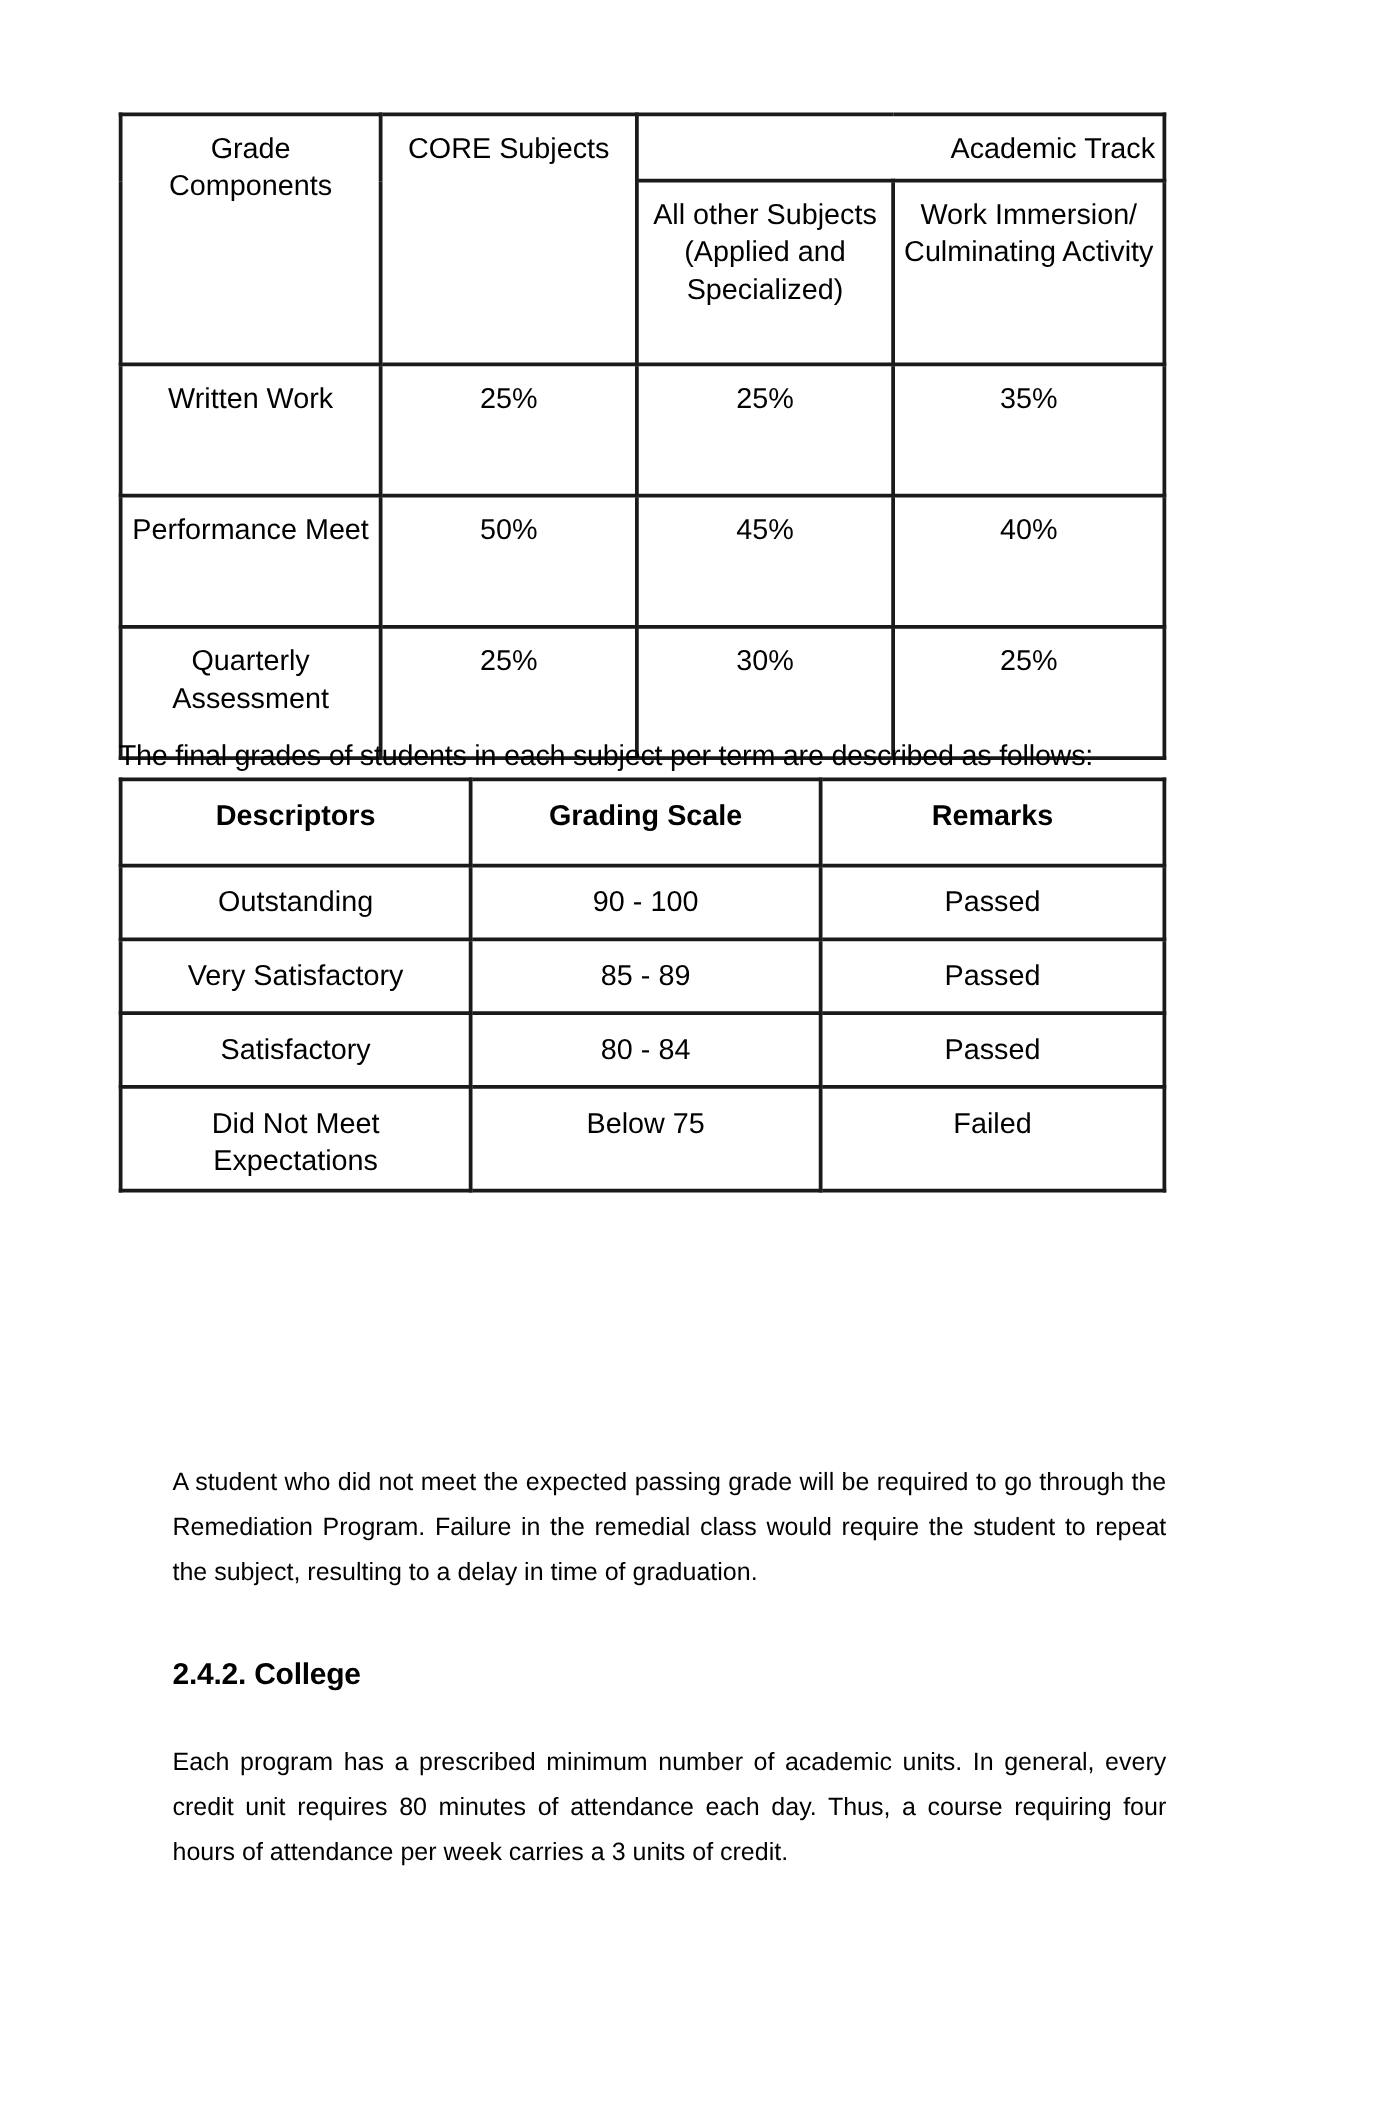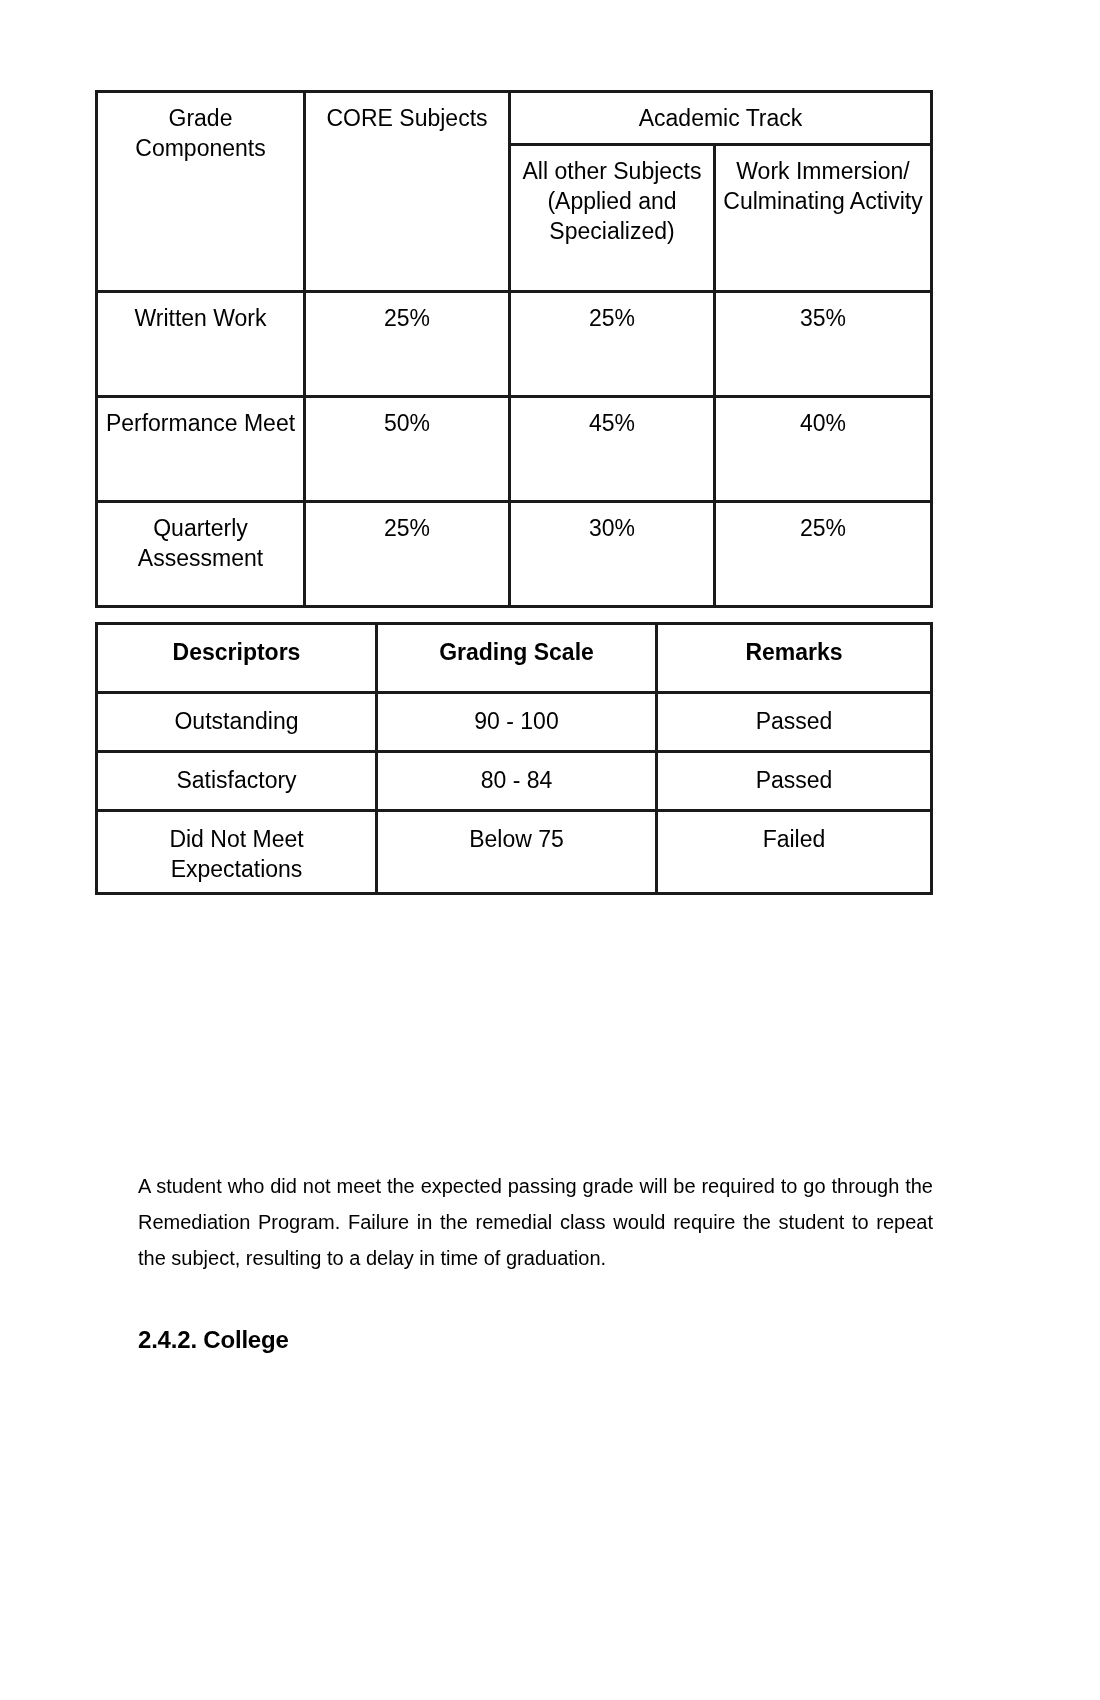--- a/index.html
+++ b/index.html
@@ -122,21 +122,21 @@
     <colgroup>
       <col class="gt-col1">
         <col class="gt-col2">
         <col class="gt-col3">
         <col class="gt-col4">
     </colgroup>
     <tbody>
       <tr>
         <td rowspan="2" style="vertical-align:top;">Grade Components</td>
         <td rowspan="2" style="vertical-align:top;">CORE Subjects</td>
-        <td colspan="2" style="height:34px;">Academic Track</td>
+        <td colspan="2" style="height:34px;text-align:right;">Academic Track</td>
       </tr>
       <tr>
         <td style="height:128px;">All other Subjects (Applied and Specialized)</td>
         <td style="height:128px;">Work Immersion/ Culminating Activity</td>
       </tr>
 
       <tr class="row-tall">
         <td>Written Work</td>
         <td>25%</td>
         <td>25%</td>
@@ -152,40 +152,46 @@
 
       <tr class="row-tall3">
         <td>Quarterly Assessment</td>
         <td>25%</td>
         <td>30%</td>
         <td>25%</td>
       </tr>
     </tbody>
   </table>
 
+  <div class="intro-line">The final grades of students in each subject per term are described as follows:</div>
 
   <table class="scale-table">
     <colgroup>
       <col class="st-col1">
         <col class="st-col2">
         <col class="st-col3">
     </colgroup>
     <tbody>
       <tr class="r-hdr">
         <td class="hdr">Descriptors</td>
         <td class="hdr">Grading Scale</td>
         <td class="hdr">Remarks</td>
       </tr>
 
       <tr class="r-body">
         <td>Outstanding</td>
         <td>90 - 100</td>
         <td>Passed</td>
       </tr>
 
+      <tr class="r-body">
+        <td>Very Satisfactory</td>
+        <td>85 - 89</td>
+        <td>Passed</td>
+      </tr>
 
       <tr class="r-body">
         <td>Satisfactory</td>
         <td>80 - 84</td>
         <td>Passed</td>
       </tr>
 
 
       <tr class="r-last">
         <td>Did Not Meet Expectations</td>
@@ -194,14 +200,17 @@
       </tr>
     </tbody>
   </table>
 
   <div class="body-block p1">
     <p class="para indent">A student who did not meet the expected passing grade will be required to go through the Remediation Program. Failure in the remedial class would require the student to repeat the subject, resulting to a delay in time of graduation.</p>
   </div>
 
   <div class="sub-head">2.4.2. College</div>
 
+  <div class="body-block p2">
+    <p class="para indent">Each program has a prescribed minimum number of academic units. In general, every credit unit requires 80 minutes of attendance each day. Thus, a course requiring four hours of attendance per week carries a 3 units of credit.</p>
+  </div>
 
 </div>
 
 </body></html>

